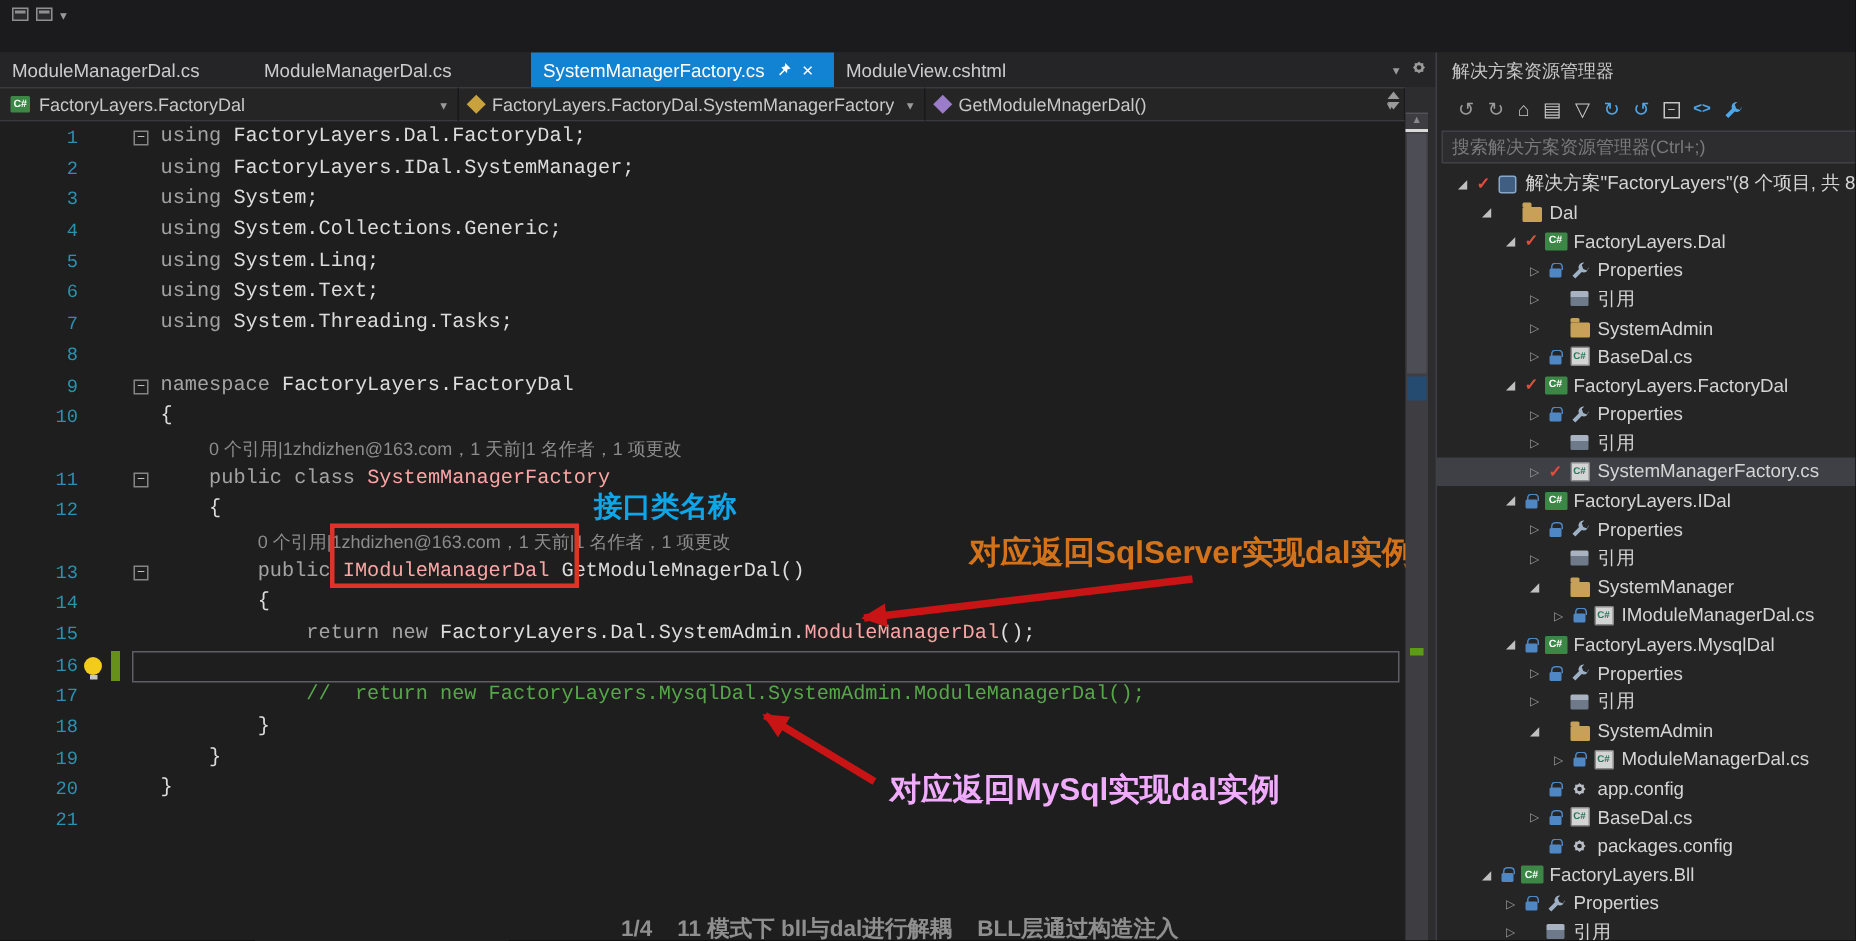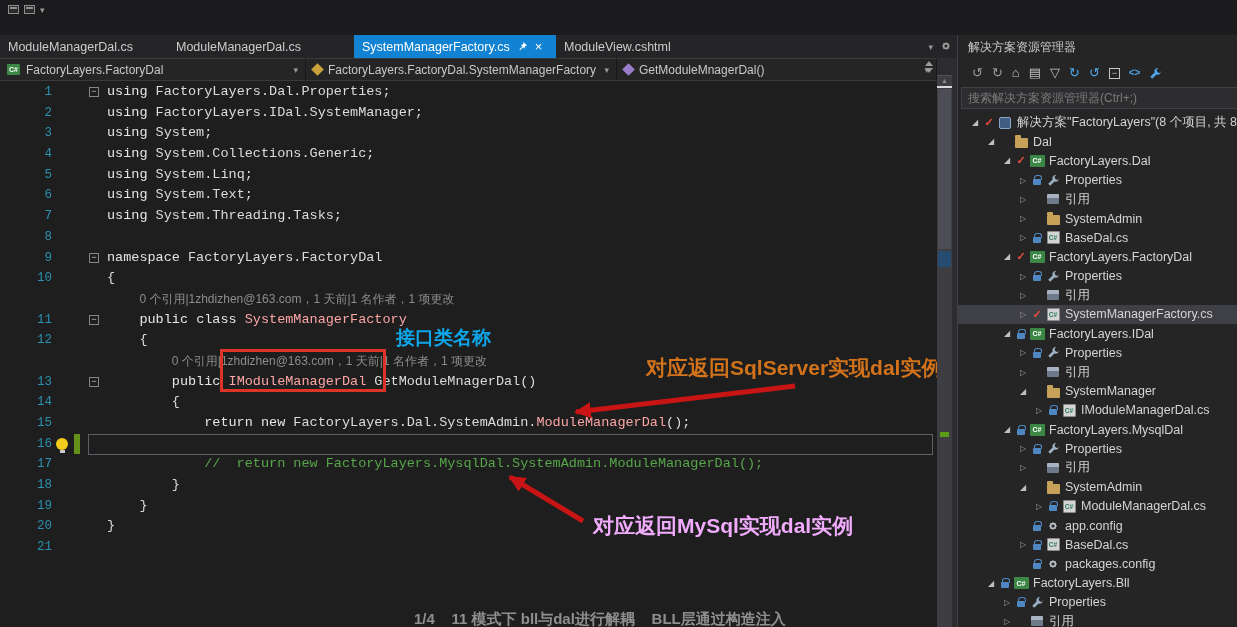--- a/index.html
+++ b/index.html
@@ -35,21 +35,21 @@
 .tri-dn{width:0;height:0;border-left:4px solid transparent;border-right:4px solid transparent;border-top:5px solid #9A9A9A}
 
 
 #editor{position:absolute;left:0;top:81px;width:937px;height:546px;background:#1E1E1E;overflow:hidden}
 #code{position:absolute;left:0;top:1px;right:0;z-index:2}
 .crow{display:flex;height:20.7px;line-height:20.7px;font-family:"Liberation Mono",monospace;font-size:13.5px;white-space:pre}
 .ln{width:52px;flex:none;text-align:right;color:#2B91AF;font-size:12.5px}
 .mgn{width:55px;flex:none;position:relative}
 .foldbox{position:absolute;left:37px;top:5px;width:10px;height:10px;border:1px solid #858585;background:#1E1E1E;color:#C8C8C8;font-size:9px;line-height:8px;text-align:center}
 .ctext{white-space:pre}
-.sk{color:#e5e5e5}.sp{color:#DCDCDC}.st{color:#fca5a5}.sc{color:#57A64A}
+.sk{color:#a3a3a3}.sp{color:#DCDCDC}.st{color:#fca5a5}.sc{color:#57A64A}
 .lensrow .lens{font-family:"Liberation Sans",sans-serif;font-size:12px;color:#8C8C8C;line-height:20.7px}
 #curline{position:absolute;left:88px;width:845px;height:21px;border:1px solid #5E5E66;z-index:1}
 #bulb{position:absolute;left:56px;width:12px;height:12px;background:#F2CB1D;border-radius:50%;z-index:3}
 #bulb::after{content:"";position:absolute;left:4px;bottom:-3px;width:5px;height:3px;background:#C8C8C8}
 #changebar{position:absolute;left:74px;width:6px;height:20px;background:#66901A;z-index:3}
 #redbox{position:absolute;left:220px;top:268px;width:166px;height:43px;border:3px solid #DE3428;z-index:5}
 .ann{position:absolute;font-weight:bold;white-space:nowrap;z-index:6}
 #ann1{left:396px;top:244px;font-size:19px;color:#0ea5e9}
 #ann2{left:646px;top:273px;font-size:21px;color:#D2731B}
 #ann3{left:593px;top:431px;font-size:21px;color:#f0abfc}
@@ -156,21 +156,21 @@
       <span class="chev">▾</span>
     </div>
     <div id="nav-right">
       <span class="tri-up"></span>
         <span class="tri-dn"></span>
     </div>
   </div>
 
   <div id="editor">
     <div id="code">
-        <div class="crow"><span class="ln">1</span><span class="mgn"><span class="foldbox">−</span></span><span class="ctext"><span class="sk">using</span><span class="sp"> FactoryLayers.Dal.Properties;</span></span></div>
+        <div class="crow"><span class="ln">1</span><span class="mgn"><span class="foldbox">−</span></span><span class="ctext"><span class="sk">using</span><span class="sp"> FactoryLayers.Dal.FactoryDal;</span></span></div>
         <div class="crow"><span class="ln">2</span><span class="mgn"></span><span class="ctext"><span class="sk">using</span><span class="sp"> FactoryLayers.IDal.SystemManager;</span></span></div>
         <div class="crow"><span class="ln">3</span><span class="mgn"></span><span class="ctext"><span class="sk">using</span><span class="sp"> System;</span></span></div>
         <div class="crow"><span class="ln">4</span><span class="mgn"></span><span class="ctext"><span class="sk">using</span><span class="sp"> System.Collections.Generic;</span></span></div>
         <div class="crow"><span class="ln">5</span><span class="mgn"></span><span class="ctext"><span class="sk">using</span><span class="sp"> System.Linq;</span></span></div>
         <div class="crow"><span class="ln">6</span><span class="mgn"></span><span class="ctext"><span class="sk">using</span><span class="sp"> System.Text;</span></span></div>
         <div class="crow"><span class="ln">7</span><span class="mgn"></span><span class="ctext"><span class="sk">using</span><span class="sp"> System.Threading.Tasks;</span></span></div>
         <div class="crow"><span class="ln">8</span><span class="mgn"></span><span class="ctext"></span></div>
         <div class="crow"><span class="ln">9</span><span class="mgn"><span class="foldbox">−</span></span><span class="ctext"><span class="sk">namespace</span><span class="sp"> FactoryLayers.FactoryDal</span></span></div>
         <div class="crow"><span class="ln">10</span><span class="mgn"></span><span class="ctext"><span class="sp">{</span></span></div>
         <div class="crow lensrow"><span class="lens" style="margin-left: 139.4px;">0 个引用|1zhdizhen@163.com，1 天前|1 名作者，1 项更改</span></div>

